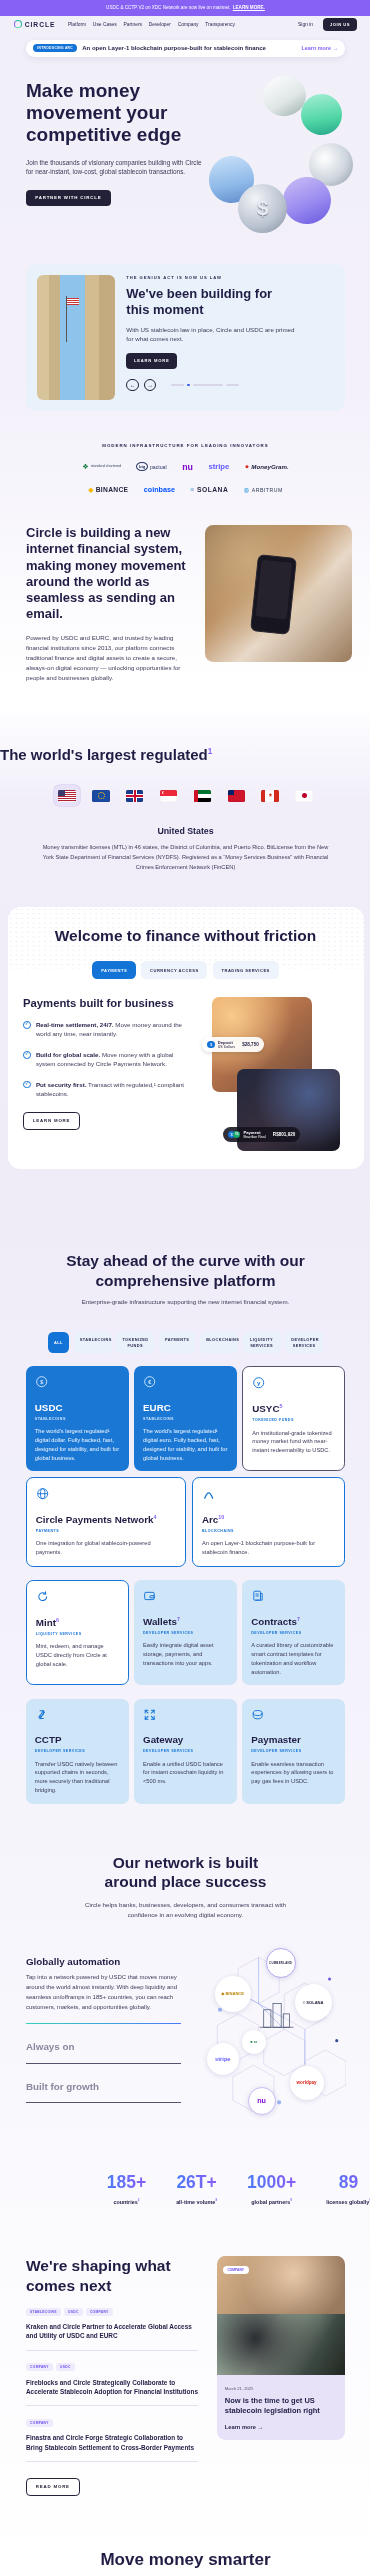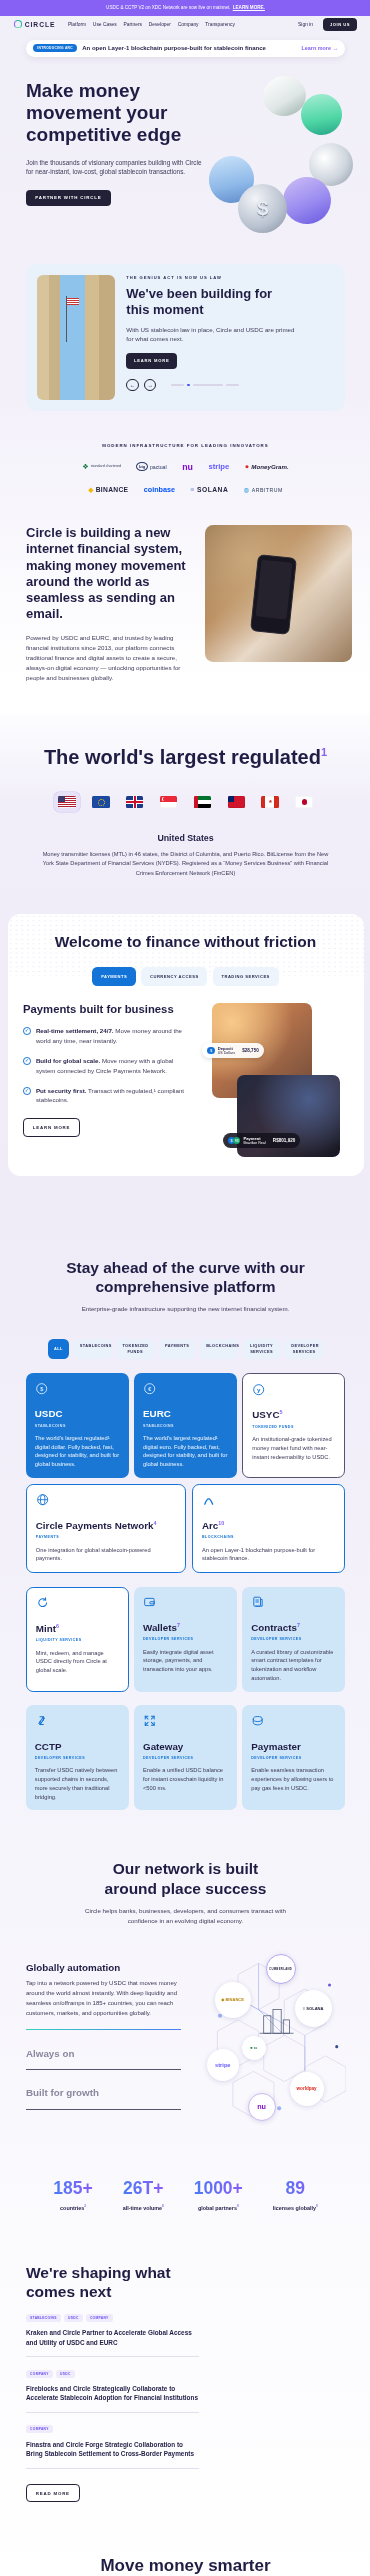--- a/index.html
+++ b/index.html
@@ -79,21 +79,21 @@
   .mission h2 { font-size:13px; line-height:1.25; width:160px; }
   .mission .mp { font-size:6.2px; line-height:1.6; color:#3d3a58; margin-top:10.3px; width:155px; }
   .mission .photo { width:147px; height:137px; border-radius:8.2px; flex:none; background:
      radial-gradient(circle at 30% 25%, #caa87c, transparent 60%),
      linear-gradient(135deg,#8a6a4a 0%, #b98c5e 35%, #e8d9c8 60%, #9a7b5c 100%); position:relative; overflow:hidden; }
   .mission .phone { position:absolute; left:49px; top:31px; width:39px; height:77px; background:#17151f; border-radius:6.2px; transform:rotate(6deg); border:1.5px solid #2a2833; }
   .mission .pscreen { position:absolute; left:3.1px; top:4.1px; right:3.1px; height:57px; background:#25222e; border-radius:3.1px; }
 
   
   .lav { background:linear-gradient(180deg,#fdfdff 0%, #f1eef9 18%, #efecf8 100%); margin-top:31px; padding-top:31px; padding-bottom:36px; }
-  .sc-title { text-align:center; font-size:20px; line-height:1.28; font-weight:bold; }
+  .sc-title { font-size:15px; line-height:1.28; font-weight:bold; }
   .flags { display:flex; justify-content:center; gap:8.2px; margin-top:21.6px; align-items:center; }
   .flag-wrap { padding:4.1px; border-radius:5.2px; cursor:pointer; }
   .flag-wrap.sel { background:#e7e2f8; box-shadow:0 0 0 0.5px #cfc6f0; }
   .flag { width:17.5px; height:12px; border-radius:1.5px; position:relative; overflow:hidden; box-shadow:0 0 0 0.5px rgba(0,0,0,.08) inset; }
   .f-us { background:repeating-linear-gradient(180deg,#b22234 0 1px,#fff 1px 2.1px); }
   .f-us::after { content:""; position:absolute; left:0; top:0; width:7.2px; height:6.2px; background:#3c3b6e; }
   .f-eu { background:#1b4aa2; }
   .f-eu::after { content:""; position:absolute; left:5.7px; top:2.6px; width:5.2px; height:5.2px; border:0.6px dotted #ffcc00; border-radius:50%; }
   .f-uk { background:#1b3c8c; }
   .f-uk::before { content:""; position:absolute; inset:0; background:linear-gradient(180deg,transparent 4.1px,#fff 4.1px 7.7px,transparent 7.7px),linear-gradient(90deg,transparent 6.7px,#fff 6.7px 10.8px,transparent 10.8px); }
@@ -164,21 +164,21 @@
   .net-cols { display:flex; gap:20.6px; margin-top:28px; }
   .acc { width:155px; }
   .acc-item { padding:8.2px 0 9.3px; }
   .acc-item h4 { font-size:9.8px; cursor:pointer; }
   .acc-item.closed h4 { color:#8a879e; }
   .acc-item p { font-size:6px; line-height:1.65; color:#3d3a58; margin-top:6.2px; }
   .acc-item .rule { height:1px; margin-top:10.3px; background:#55526e; }
   .acc-item.open .rule { background:linear-gradient(90deg,#35d0ba,#4a7bf7); }
   .netviz { position:relative; flex:1; height:175px; }
   .nbub { position:absolute; background:#fff; border-radius:50%; display:flex; align-items:center; justify-content:center; box-shadow:0 1px 5.2px rgba(70,60,140,.18); text-align:center; }
-  .stats { display:flex; justify-content:center; gap:30px; margin-top:49px; margin-bottom:10.3px; }
+  .stats { display:flex; justify-content:flex-end; gap:30px; margin-top:49px; margin-bottom:10.3px; }
   .stat { text-align:center; }
   .stat .v { font-size:17.5px; font-weight:bold; background:linear-gradient(90deg,#4a7bf7,#8a5cf6); -webkit-background-clip:text; background-clip:text; color:transparent; }
   .stat .l { font-size:5.4px; font-weight:bold; color:#201d45; margin-top:5.2px; }
 
   
   .news { display:flex; gap:18.5px; margin-top:52px; }
   .news-left { width:173px; }
   .news-left h2 { font-size:15.5px; line-height:1.25; }
   .nitem { padding:12.4px 0 9.3px; border-bottom:0.5px solid #e2dfee; }
   .ntags { display:flex; gap:3.1px; }
@@ -624,18 +624,29 @@
           </div>
           <div class="nitem">
             <div class="ntags">
               <span class="ntag">COMPANY</span>
             </div>
             <h5>Finastra and Circle Forge Strategic Collaboration to Bring Stablecoin Settlement to Cross-Border Payments</h5>
           </div>
         </div>
       <button class="outline-btn">READ MORE</button>
     </div>
+    <div class="fcard">
+      <div class="fimg">
+        <span class="fbadge">COMPANY</span>
+      </div>
+      <div class="fimg2"></div>
+      <div class="fbody">
+        <span class="fdate">March 21, 2025</span>
+        <h5>Now is the time to get US stablecoin legislation right</h5>
+        <span class="flink">Learn more →</span>
+      </div>
+    </div>
   </section>
 
   <h2 class="mm-title">Move money smarter</h2>
 
 </div>
 
 
 </body></html>

